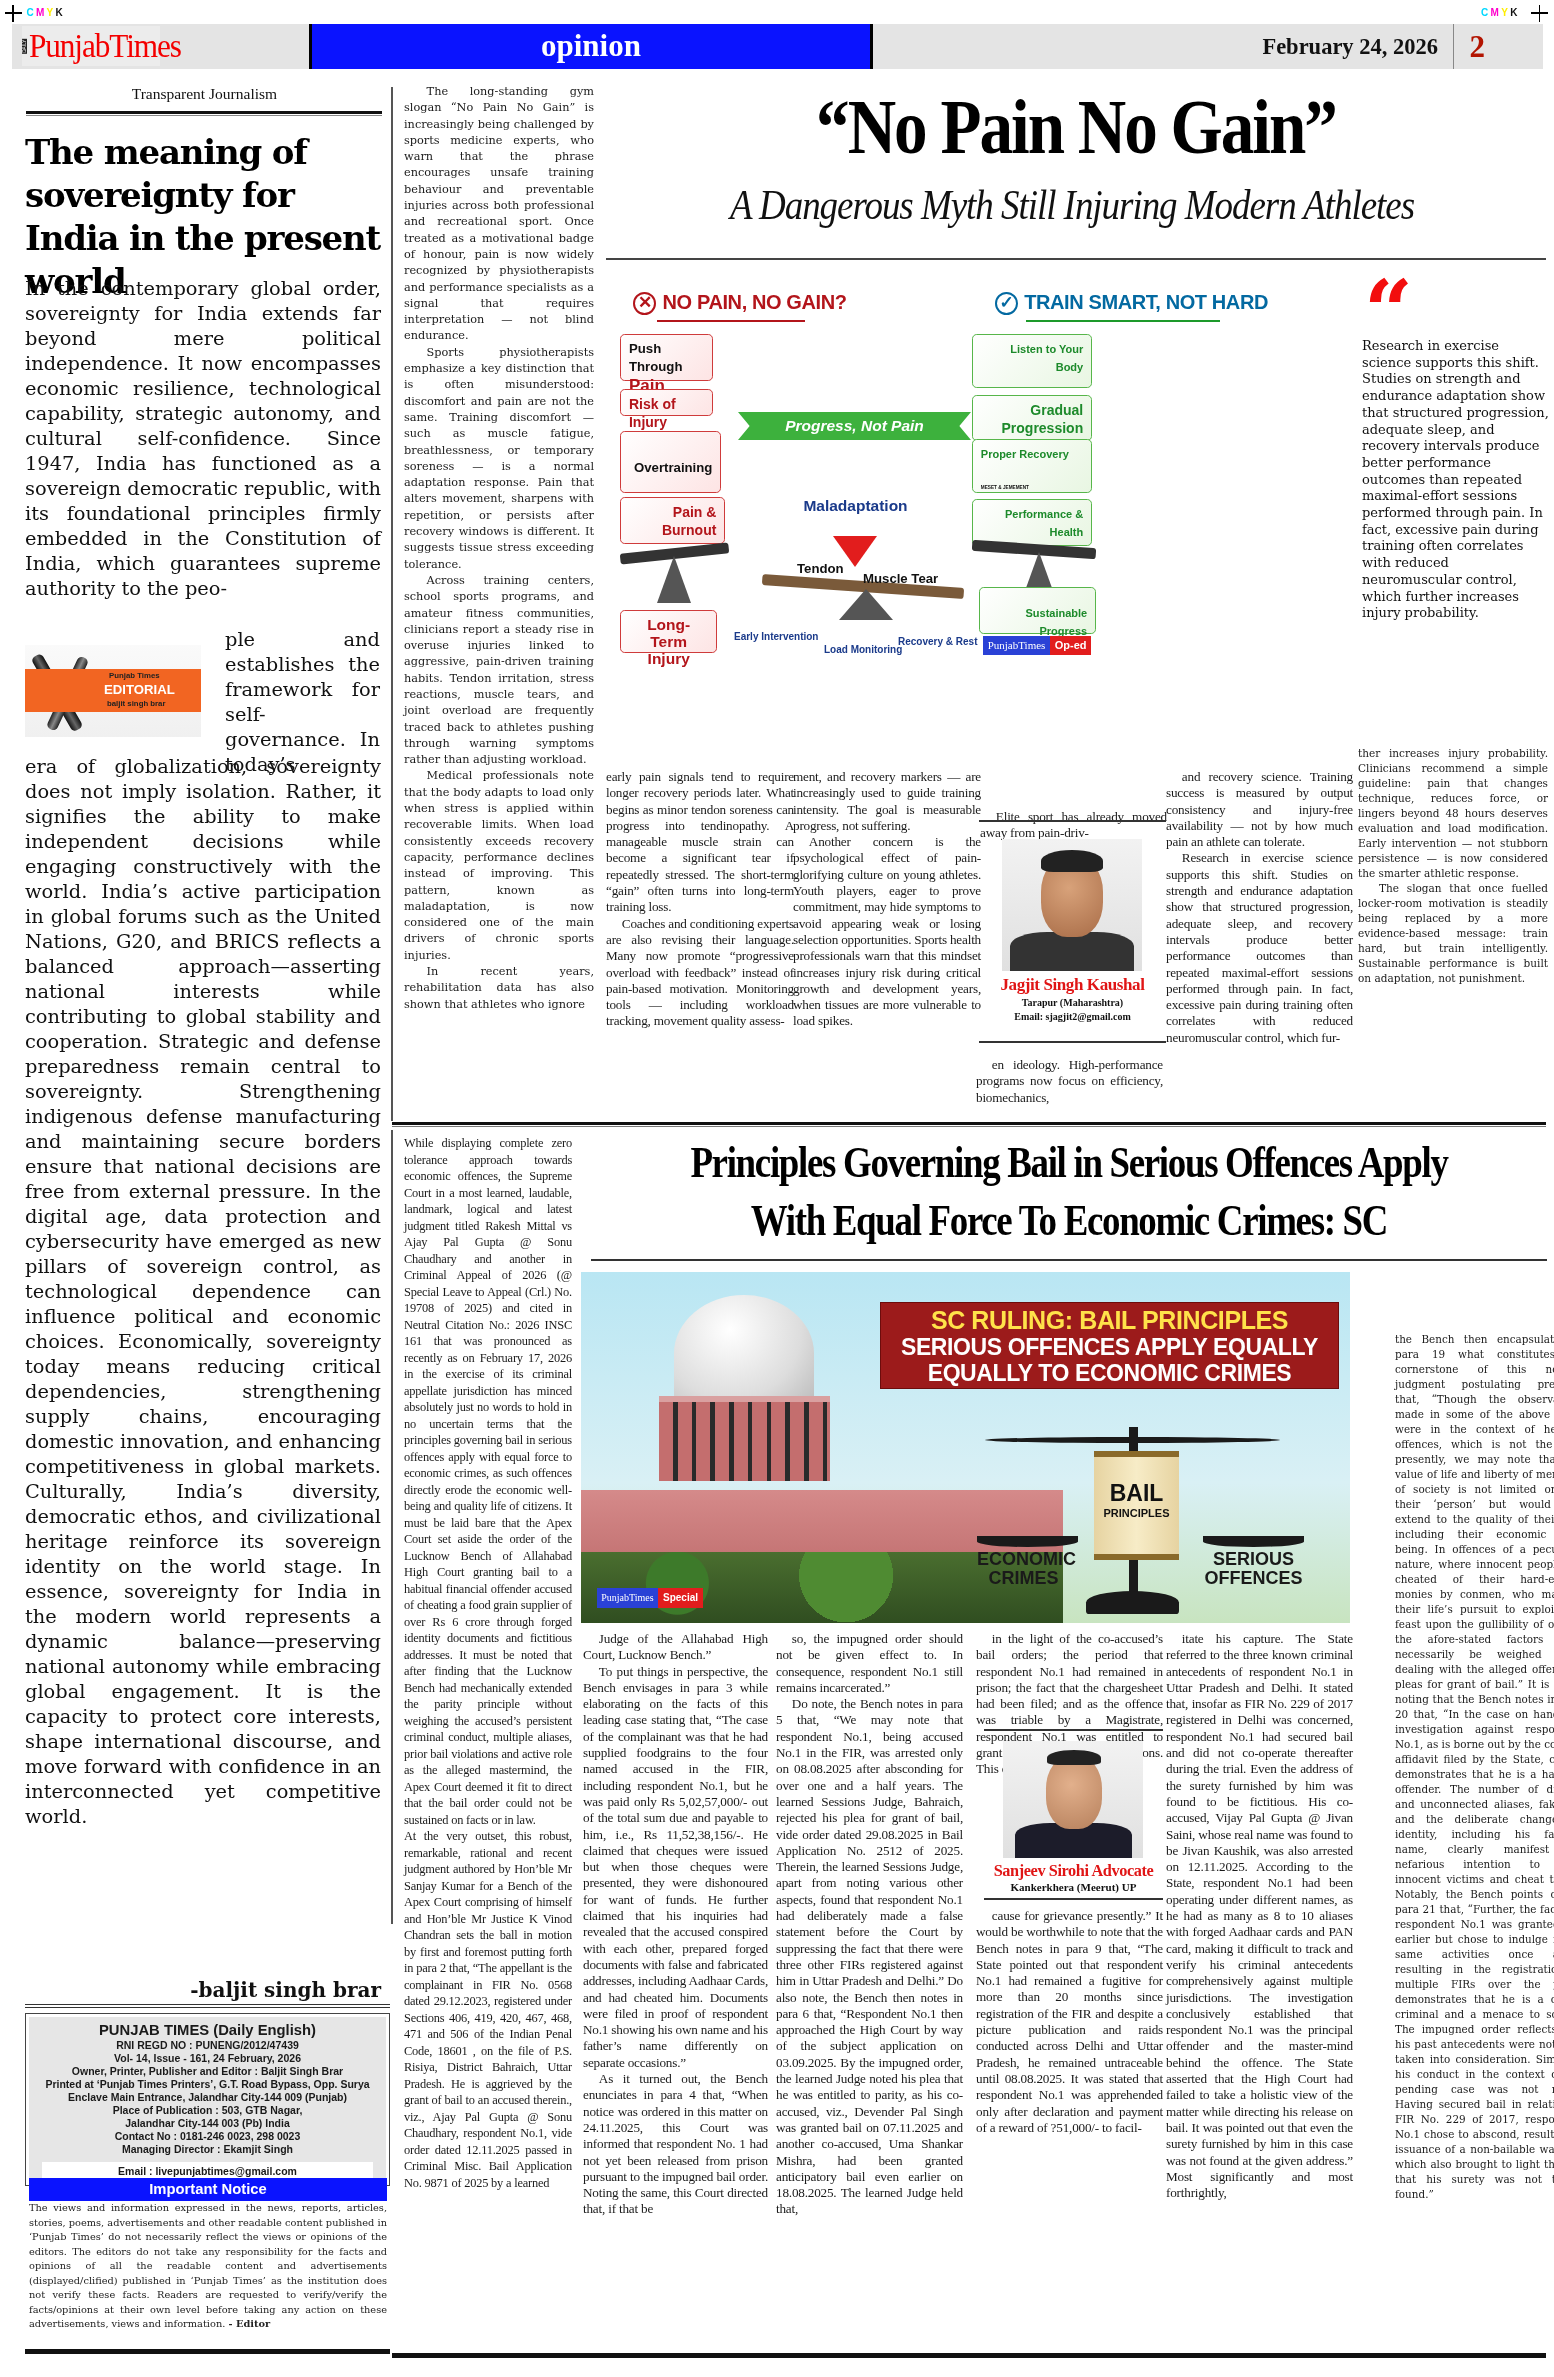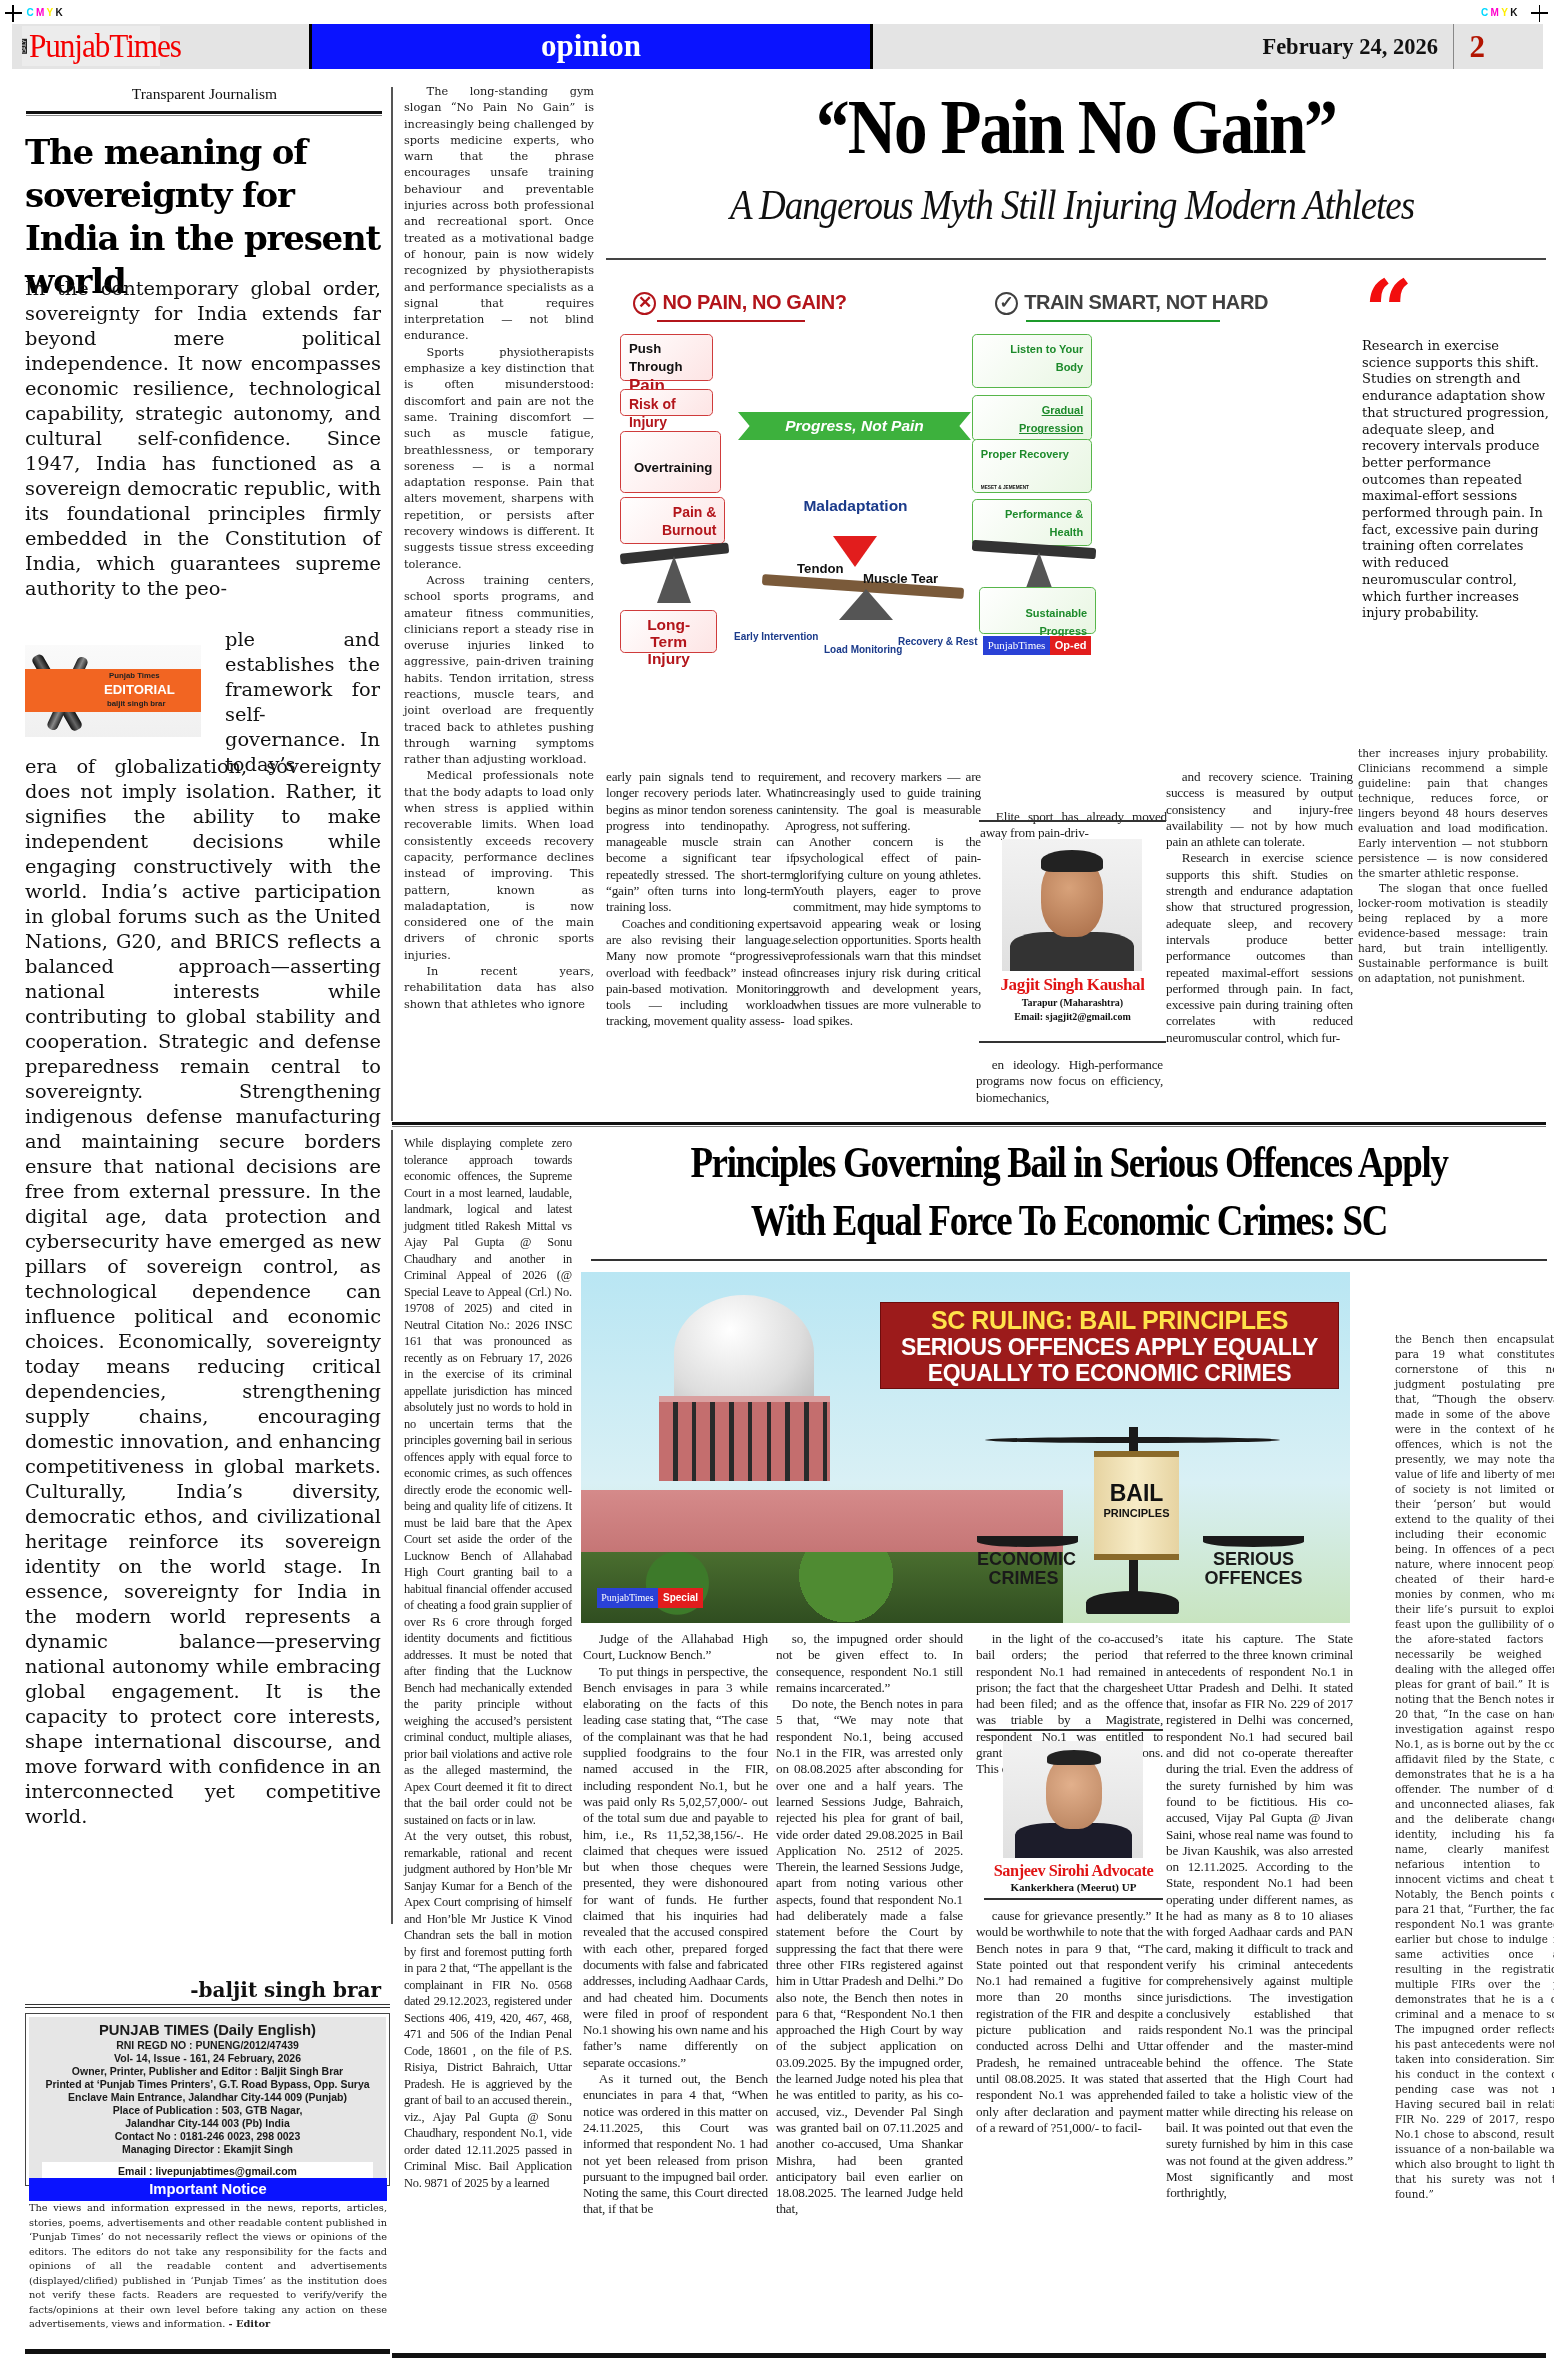--- a/index.html
+++ b/index.html
@@ -61,21 +61,21 @@
 
   
   .sport-col1 { left: 404px; top: 84px; width: 190px; }
   .sport-headline { left: 606px; top: 84px; width: 940px; text-align: center; font-family: "Liberation Serif", serif; font-weight: bold; font-size: 78px; line-height: 85px; letter-spacing: -2.3px; color: #000; transform: scaleX(0.86); transform-origin: center; }
   .sport-sub { left: 598px; top: 180px; width: 948px; text-align: center; font-family: "Liberation Serif", serif; font-style: italic; font-size: 43px; line-height: 50px; letter-spacing: -1.2px; color: #111; transform: scaleX(0.86); transform-origin: center; }
   .sport-rule { left: 606px; top: 258px; width: 940px; height: 1.6px; background: #444; }
 
   .infographic { left: 614px; top: 272px; width: 738px; height: 474px; background: #fff; }
   .ig-h { position: absolute; font-family: "Liberation Sans", sans-serif; font-weight: bold; font-size: 20px; letter-spacing: -0.4px; }
   .ig-h.red { color: #b3151b; left: 19.4px; top: 18.7px; }
-  .ig-h.green { color: #404040; left: 210px; top: 18.7px; }
+  .ig-h.green { color: #0369a1; left: 210px; top: 18.7px; }
   .ig-h .ico { display: inline-block; width: 23px; height: 23px; border: 2.3px solid currentColor; border-radius: 50%; text-align: center; line-height: 18.7px; font-size: 17px; margin-right: 6.2px; vertical-align: middle; }
   .ig-ul { position: absolute; height: 2.3px; }
   .ig-card { position: absolute; border: 1.6px solid #cf3b3b; border-radius: 4.7px; background: linear-gradient(135deg,#fff,#fde4e4); font-family: "Liberation Sans", sans-serif; font-weight: bold; color: #b3151b; padding: 4.7px 7.8px; font-size: 17px; line-height: 18.7px; }
   .ig-card.g { border-color: #57b64a; background: linear-gradient(135deg,#fff,#e8f6e2); color: #1d8a2b; }
   .ig-card .dark { color: #111; }
   .ig-center-title { position: absolute; left: 187px; top: 64px; width: 342px; text-align: center; font-family: "Liberation Sans", sans-serif; font-weight: bold; font-size: 45px; line-height: 50px; letter-spacing: -1.6px; color: #1740c9; }
   .ig-center-title .grn { color: #2a9a2e; }
   .ig-banner { position: absolute; left: 187px; top: 163px; width: 334px; height: 39px; background: #3db13d; color: #fff; font-family: "Liberation Sans", sans-serif; font-weight: bold; font-style: italic; font-size: 23px; text-align: center; line-height: 39px; clip-path: polygon(0 0, 100% 0, 95% 50%, 100% 100%, 0 100%, 5% 50%); }
   .ig-mal { position: absolute; left: 249px; top: 291px; width: 202px; text-align: center; font-family: "Liberation Sans", sans-serif; font-weight: bold; font-size: 22px; color: #1a3a8a; }
   .ig-arrow { position: absolute; left: 315px; top: 326px; width: 0; height: 0; border-left: 31px solid transparent; border-right: 31px solid transparent; border-top: 47px solid #e21d1d; }
@@ -243,21 +243,21 @@
   <div class="ig-pivot" style="left:225px;top:317px;border-left-width:27px;border-right-width:27px;border-bottom-width:31px;"></div>
   <div class="ig-small" style="left:183px;top:289px;color:#111;">Tendon</div>
   <div class="ig-small" style="left:249px;top:299px;color:#111;">Muscle Tear</div>
   <div class="ig-small" style="left:120px;top:359px;font-size:10px;">Early Intervention</div>
   <div class="ig-small" style="left:210px;top:372px;font-size:10px;">Load Monitoring</div>
   <div class="ig-small" style="left:284px;top:364px;font-size:10px;">Recovery &amp; Rest</div>
 
   <div class="ig-card g" style="left:358px;top:62px;width:120px;height:54px;font-size:11px;">
       <div style="text-align:right">Listen to Your Body</div>
     </div>
-  <div class="ig-card g" style="left:358px;top:123px;width:120px;height:46px;font-size:11px;text-decoration:underline;">
+  <div class="ig-card g" style="left:358px;top:123px;width:120px;height:46px;font-size:14px;">
       <div style="text-align:right">Gradual Progression</div>
     </div>
   <div class="ig-card g" style="left:358px;top:167px;width:120px;height:54px;font-size:11px;">
       <div>Proper Recovery</div>
       <div style="font-size:4.7px;color:#111;margin-top:15.5px">MESET &amp; JEMEMENT</div>
     </div>
   <div class="ig-card g" style="left:358px;top:227px;width:120px;height:47px;font-size:11px;">
       <div style="text-align:right">Performance &amp; Health</div>
     </div>
   <div class="ig-seesaw" style="left:358px;top:272px;width:124px;transform:rotate(4deg);"></div>

